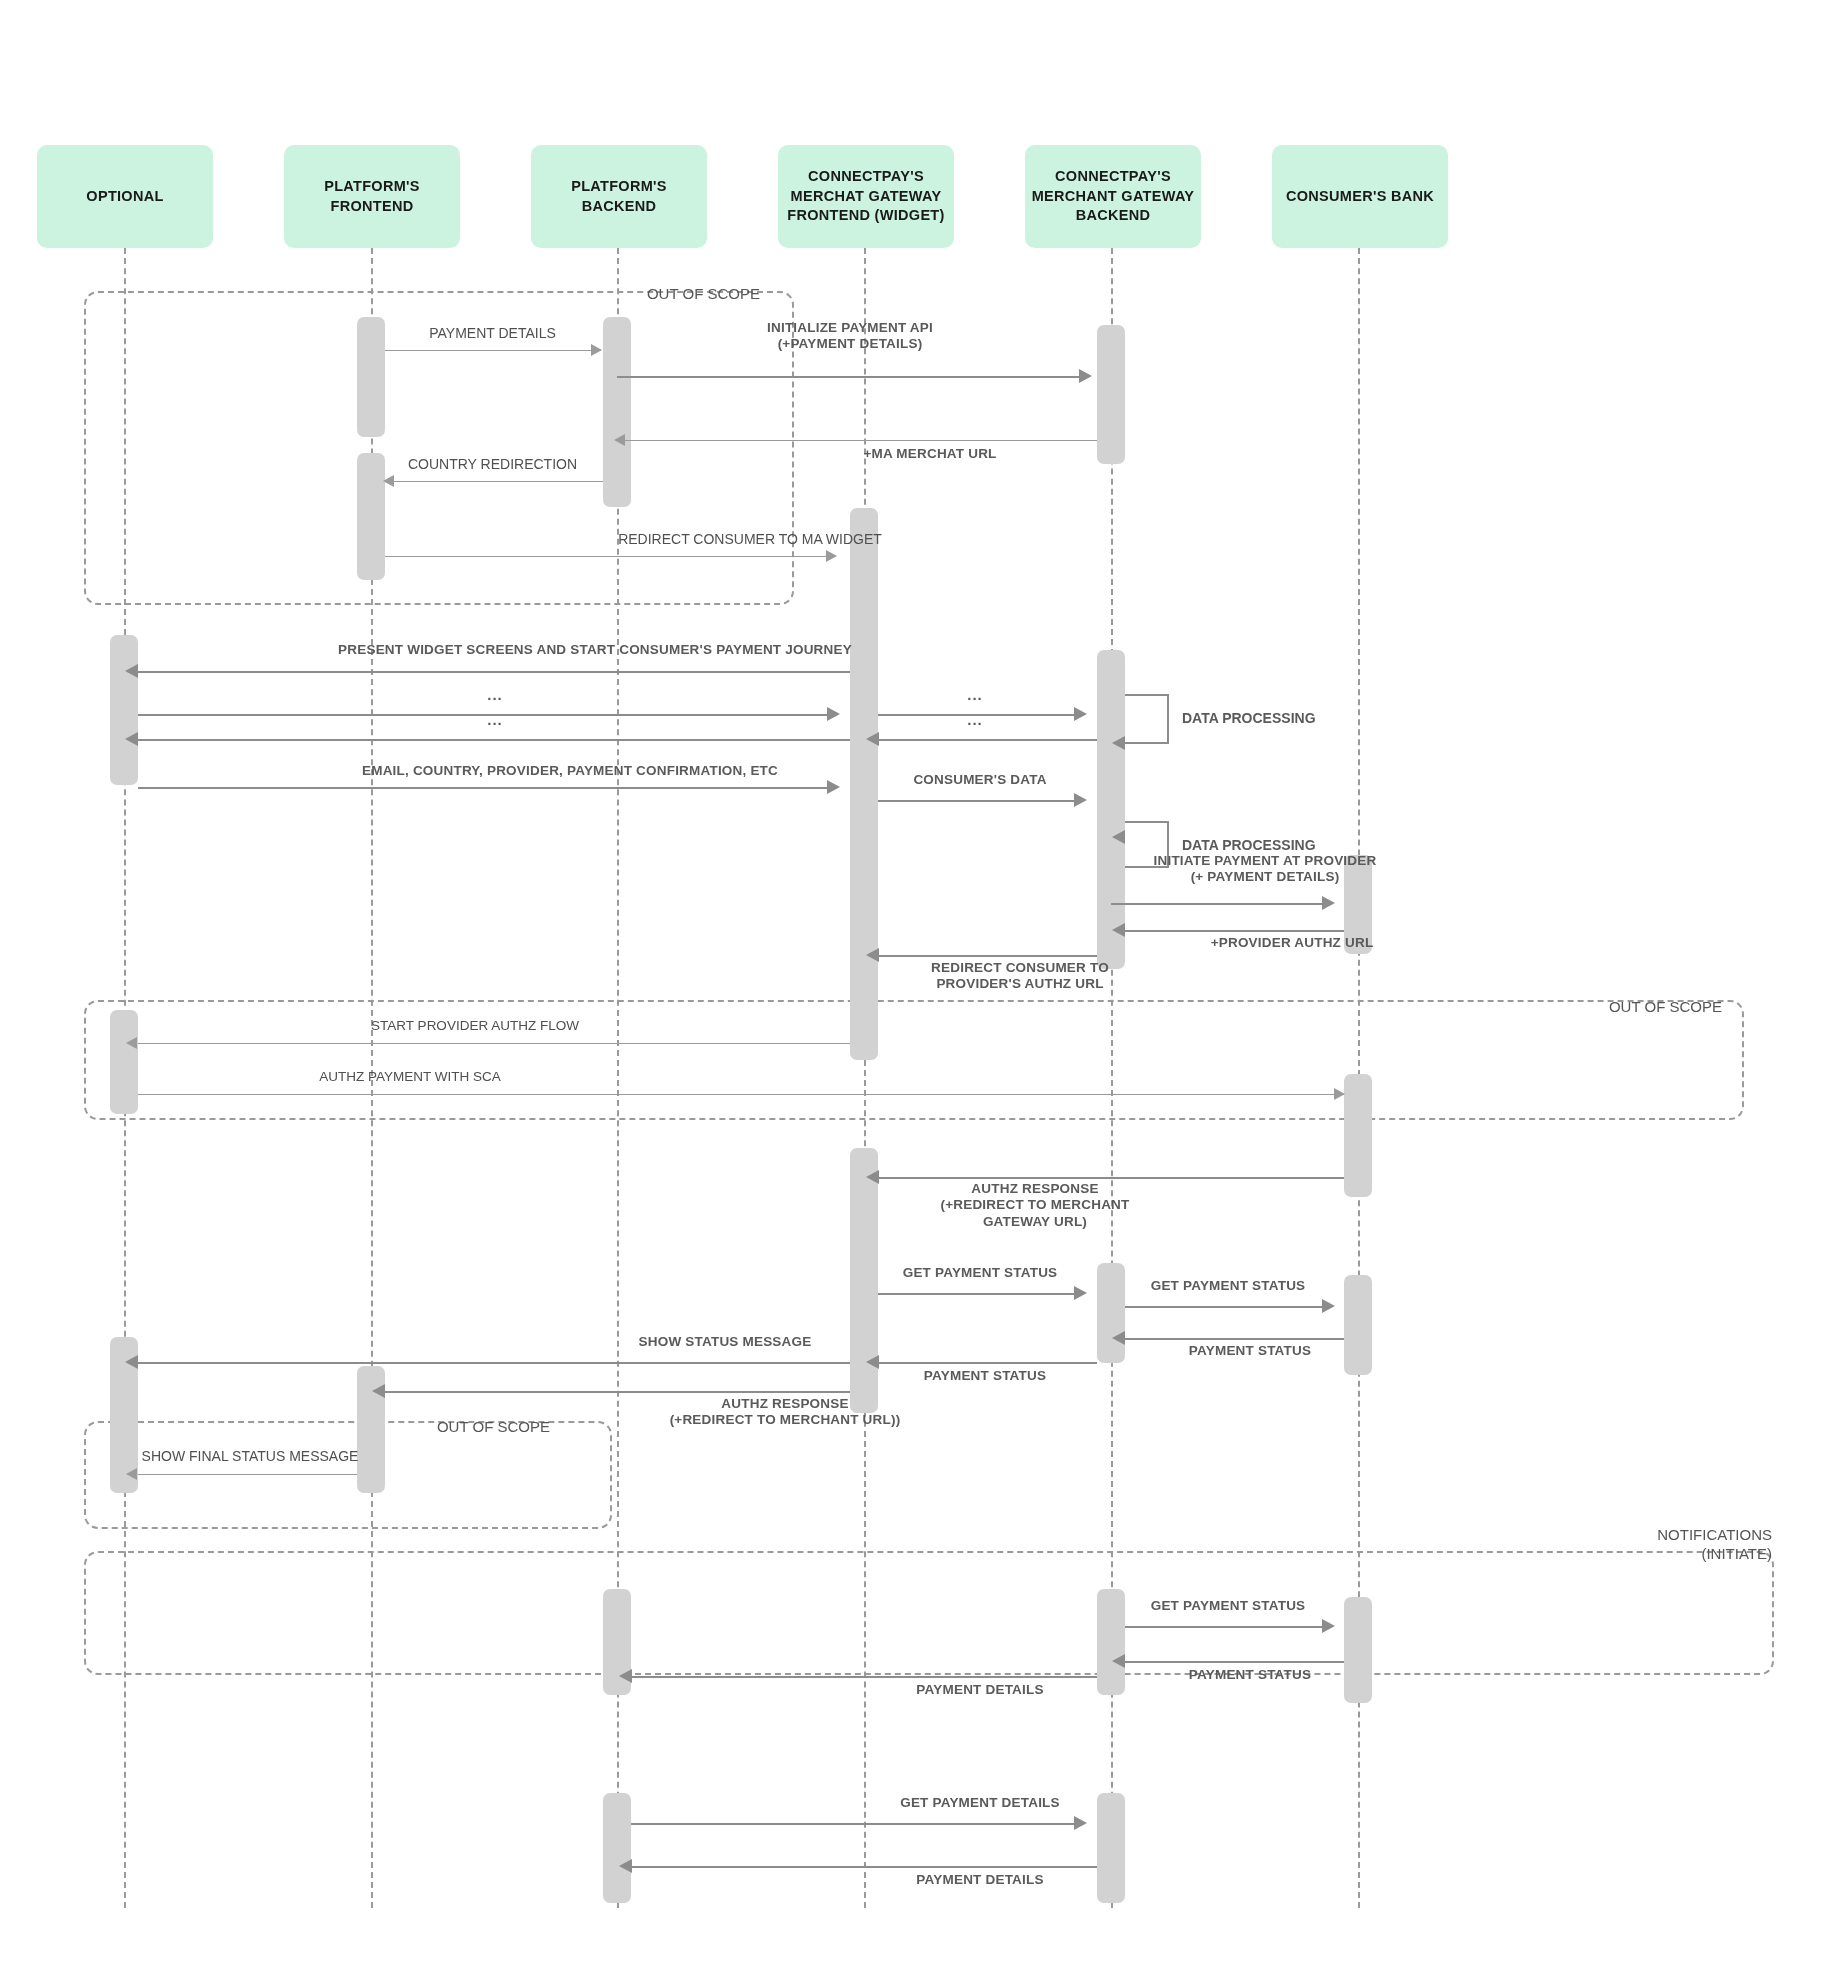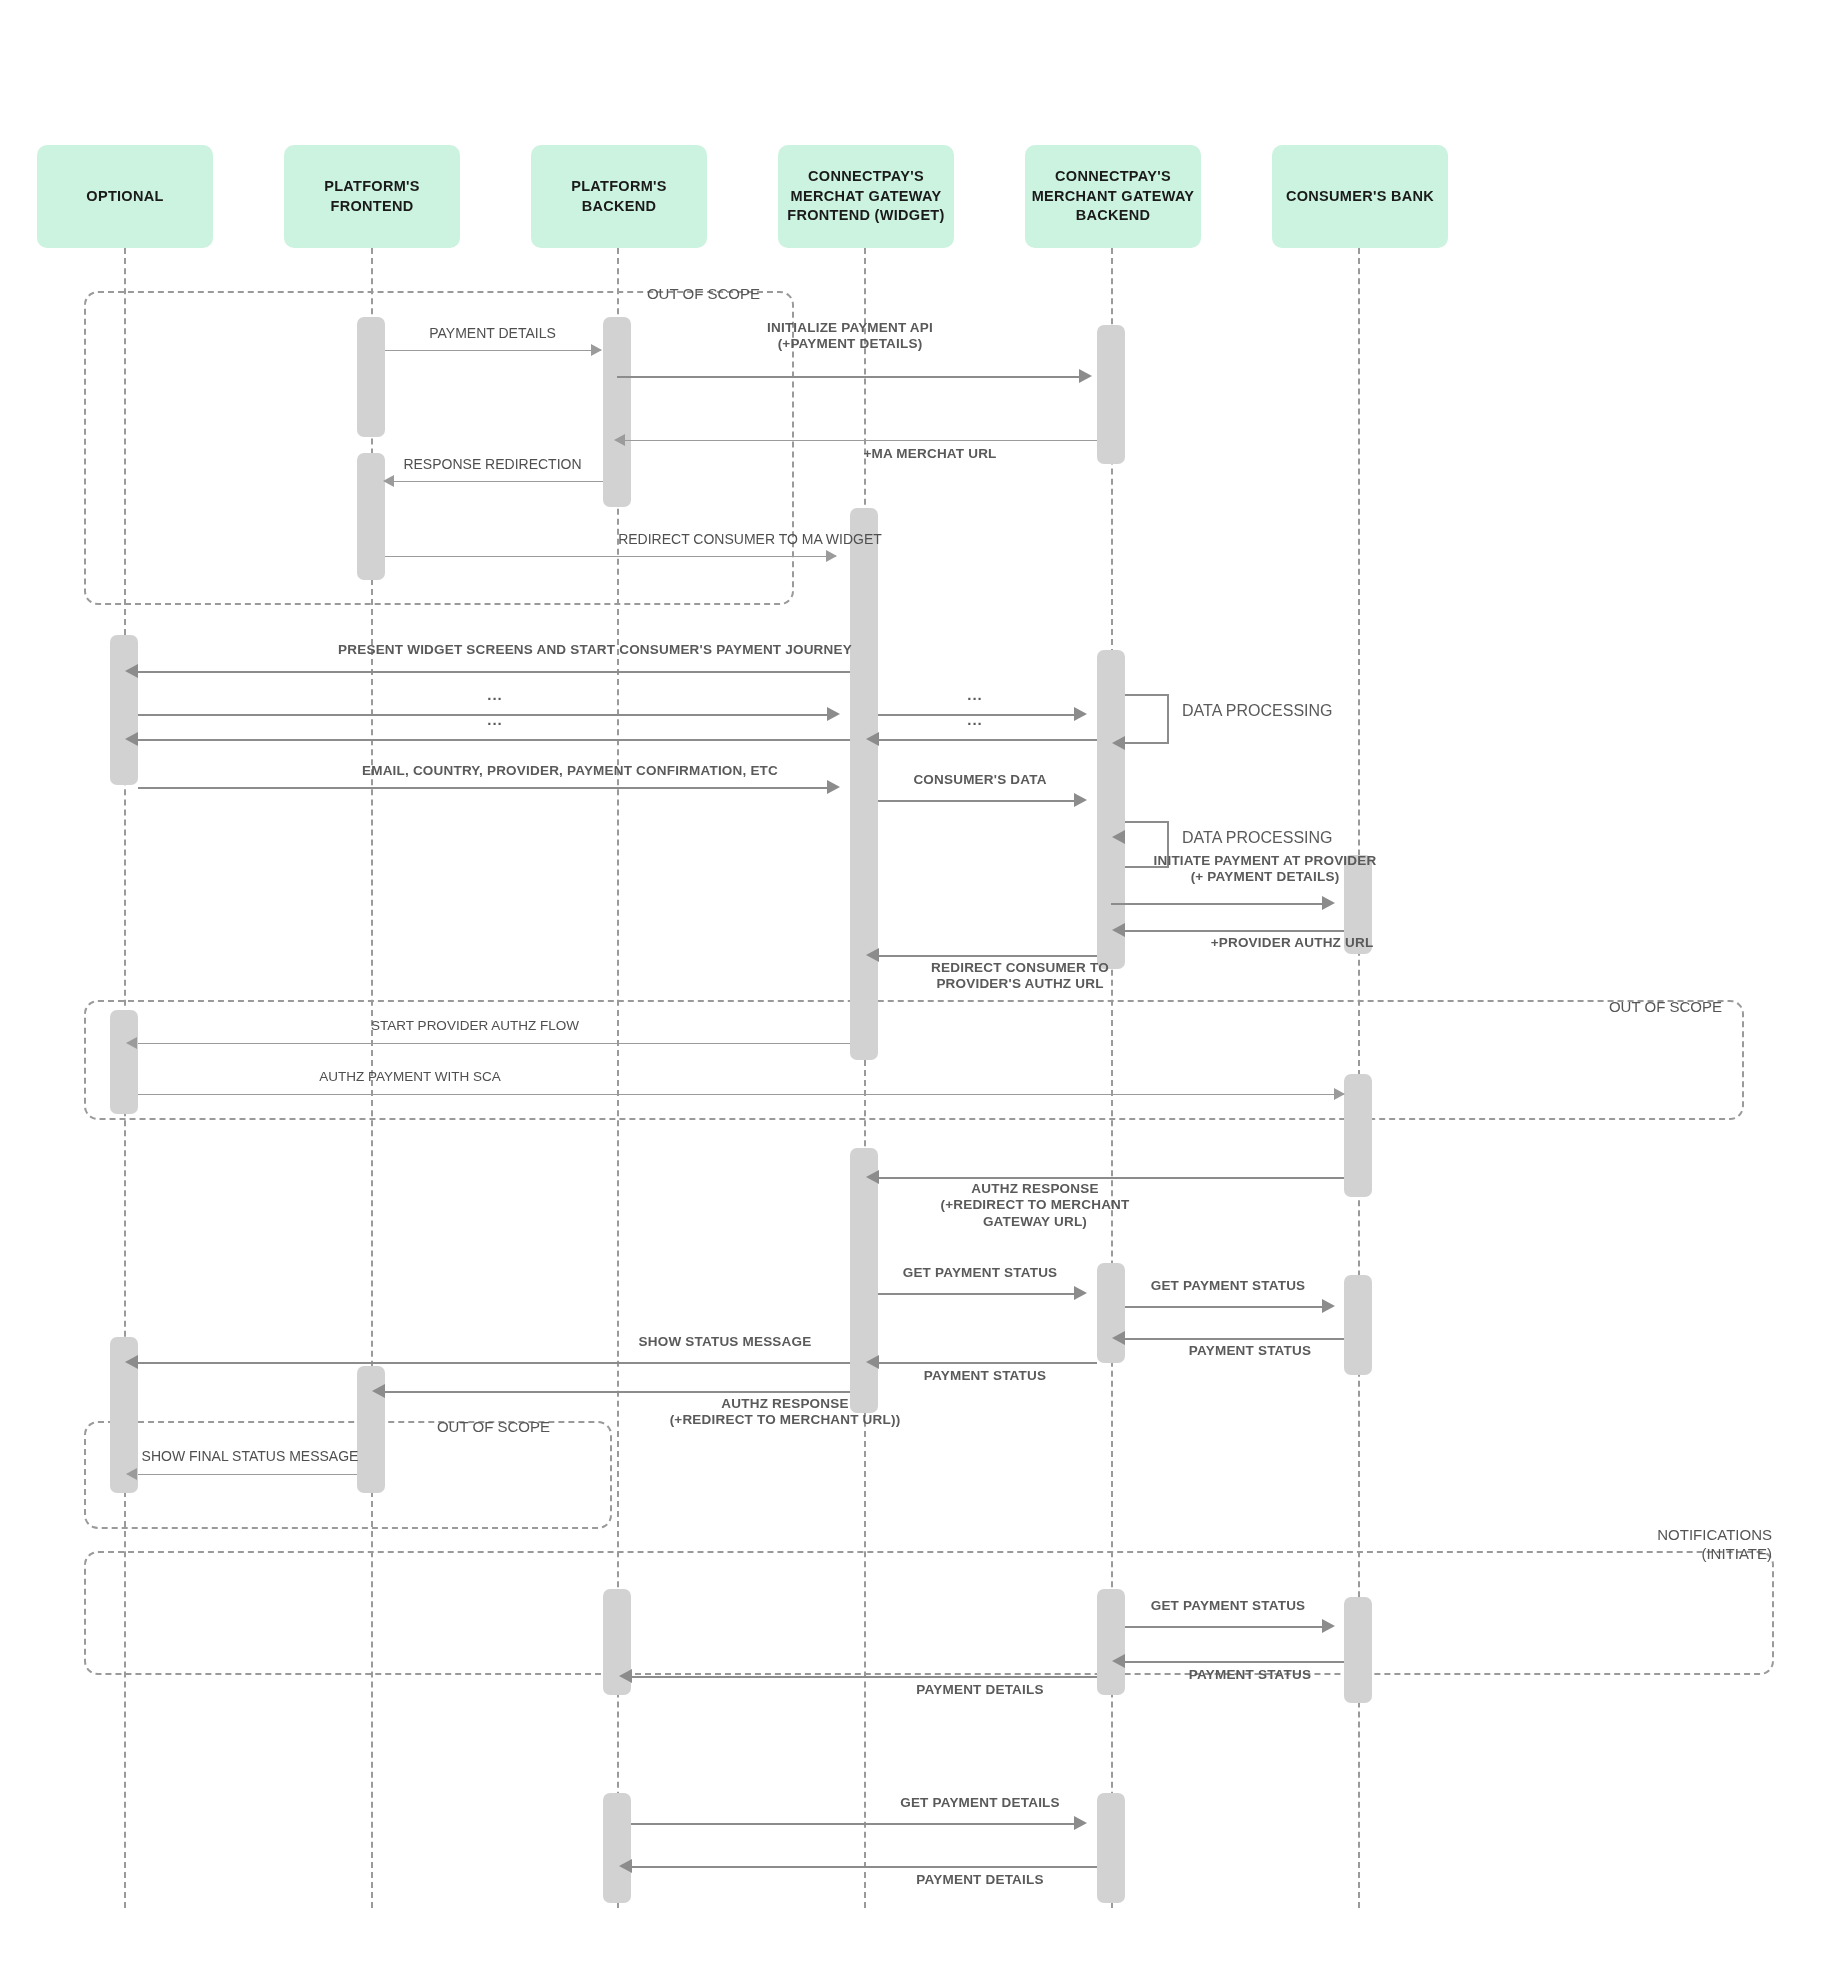--- a/index.html
+++ b/index.html
@@ -77,21 +77,21 @@
   .msg-label.dots{font-weight:bold;font-size:15px;letter-spacing:1px;}
 
   .selfloop{position:absolute;}
   .selfloop .sl-top,.selfloop .sl-bot{
     position:absolute;height:0;border-top:2px solid #8c8c8c;left:0;
   }
   .selfloop .sl-right{
     position:absolute;width:0;border-left:2px solid #8c8c8c;
   }
   .sl-label{
-    position:absolute;font-size:16px;font-weight:normal;color:#5a5a5a;white-space:nowrap;
+    position:absolute;font-size:14px;font-weight:bold;color:#5a5a5a;white-space:nowrap;margin-top:8px;
   }
 </style>
 </head>
 <body>
 
 <div id="canvas">
 
   <div class="lifeline" style="left:124px;  top:208px; height:1700px;"></div>
   <div class="lifeline" style="left:371px;  top:208px; height:1700px;"></div>
   <div class="lifeline" style="left:617px;  top:208px; height:1700px;"></div>
@@ -171,21 +171,21 @@
   <div class="arrow-head right" style="left:1079px; top:369px;"></div>
   <div class="msg-label" style="left:615px; top:320px; width:470px;">INITIALIZE PAYMENT API
 (+PAYMENT DETAILS)</div>
 
   <div class="msg-line thin" style="left:625px; top:440px; width:472px;"></div>
   <div class="arrow-head thin left" style="left:614px; top:434px;"></div>
   <div class="msg-label" style="left:760px; top:446px; width:340px;">+MA MERCHAT URL</div>
 
   <div class="msg-line thin" style="left:394px; top:481px; width:209px;"></div>
   <div class="arrow-head thin left" style="left:383px; top:475px;"></div>
-  <div class="msg-label plain" style="left:370px; top:456px; width:245px;">RESPONSE REDIRECTION</div>
+  <div class="msg-label plain" style="left:370px; top:456px; width:245px;">COUNTRY REDIRECTION</div>
 
   <div class="msg-line thin" style="left:385px; top:556px; width:451px;"></div>
   <div class="arrow-head thin right" style="left:826px; top:550px;"></div>
   <div class="msg-label plain" style="left:600px; top:531px; width:300px;">REDIRECT CONSUMER TO MA WIDGET</div>
 
   <div class="msg-line" style="left:138px; top:671px; width:712px;"></div>
   <div class="arrow-head left" style="left:125px; top:664px;"></div>
   <div class="msg-label" style="left:285px; top:642px; width:620px;">PRESENT WIDGET SCREENS AND START CONSUMER'S PAYMENT JOURNEY</div>
 
   <div class="msg-line" style="left:138px; top:714px; width:698px;"></div>

